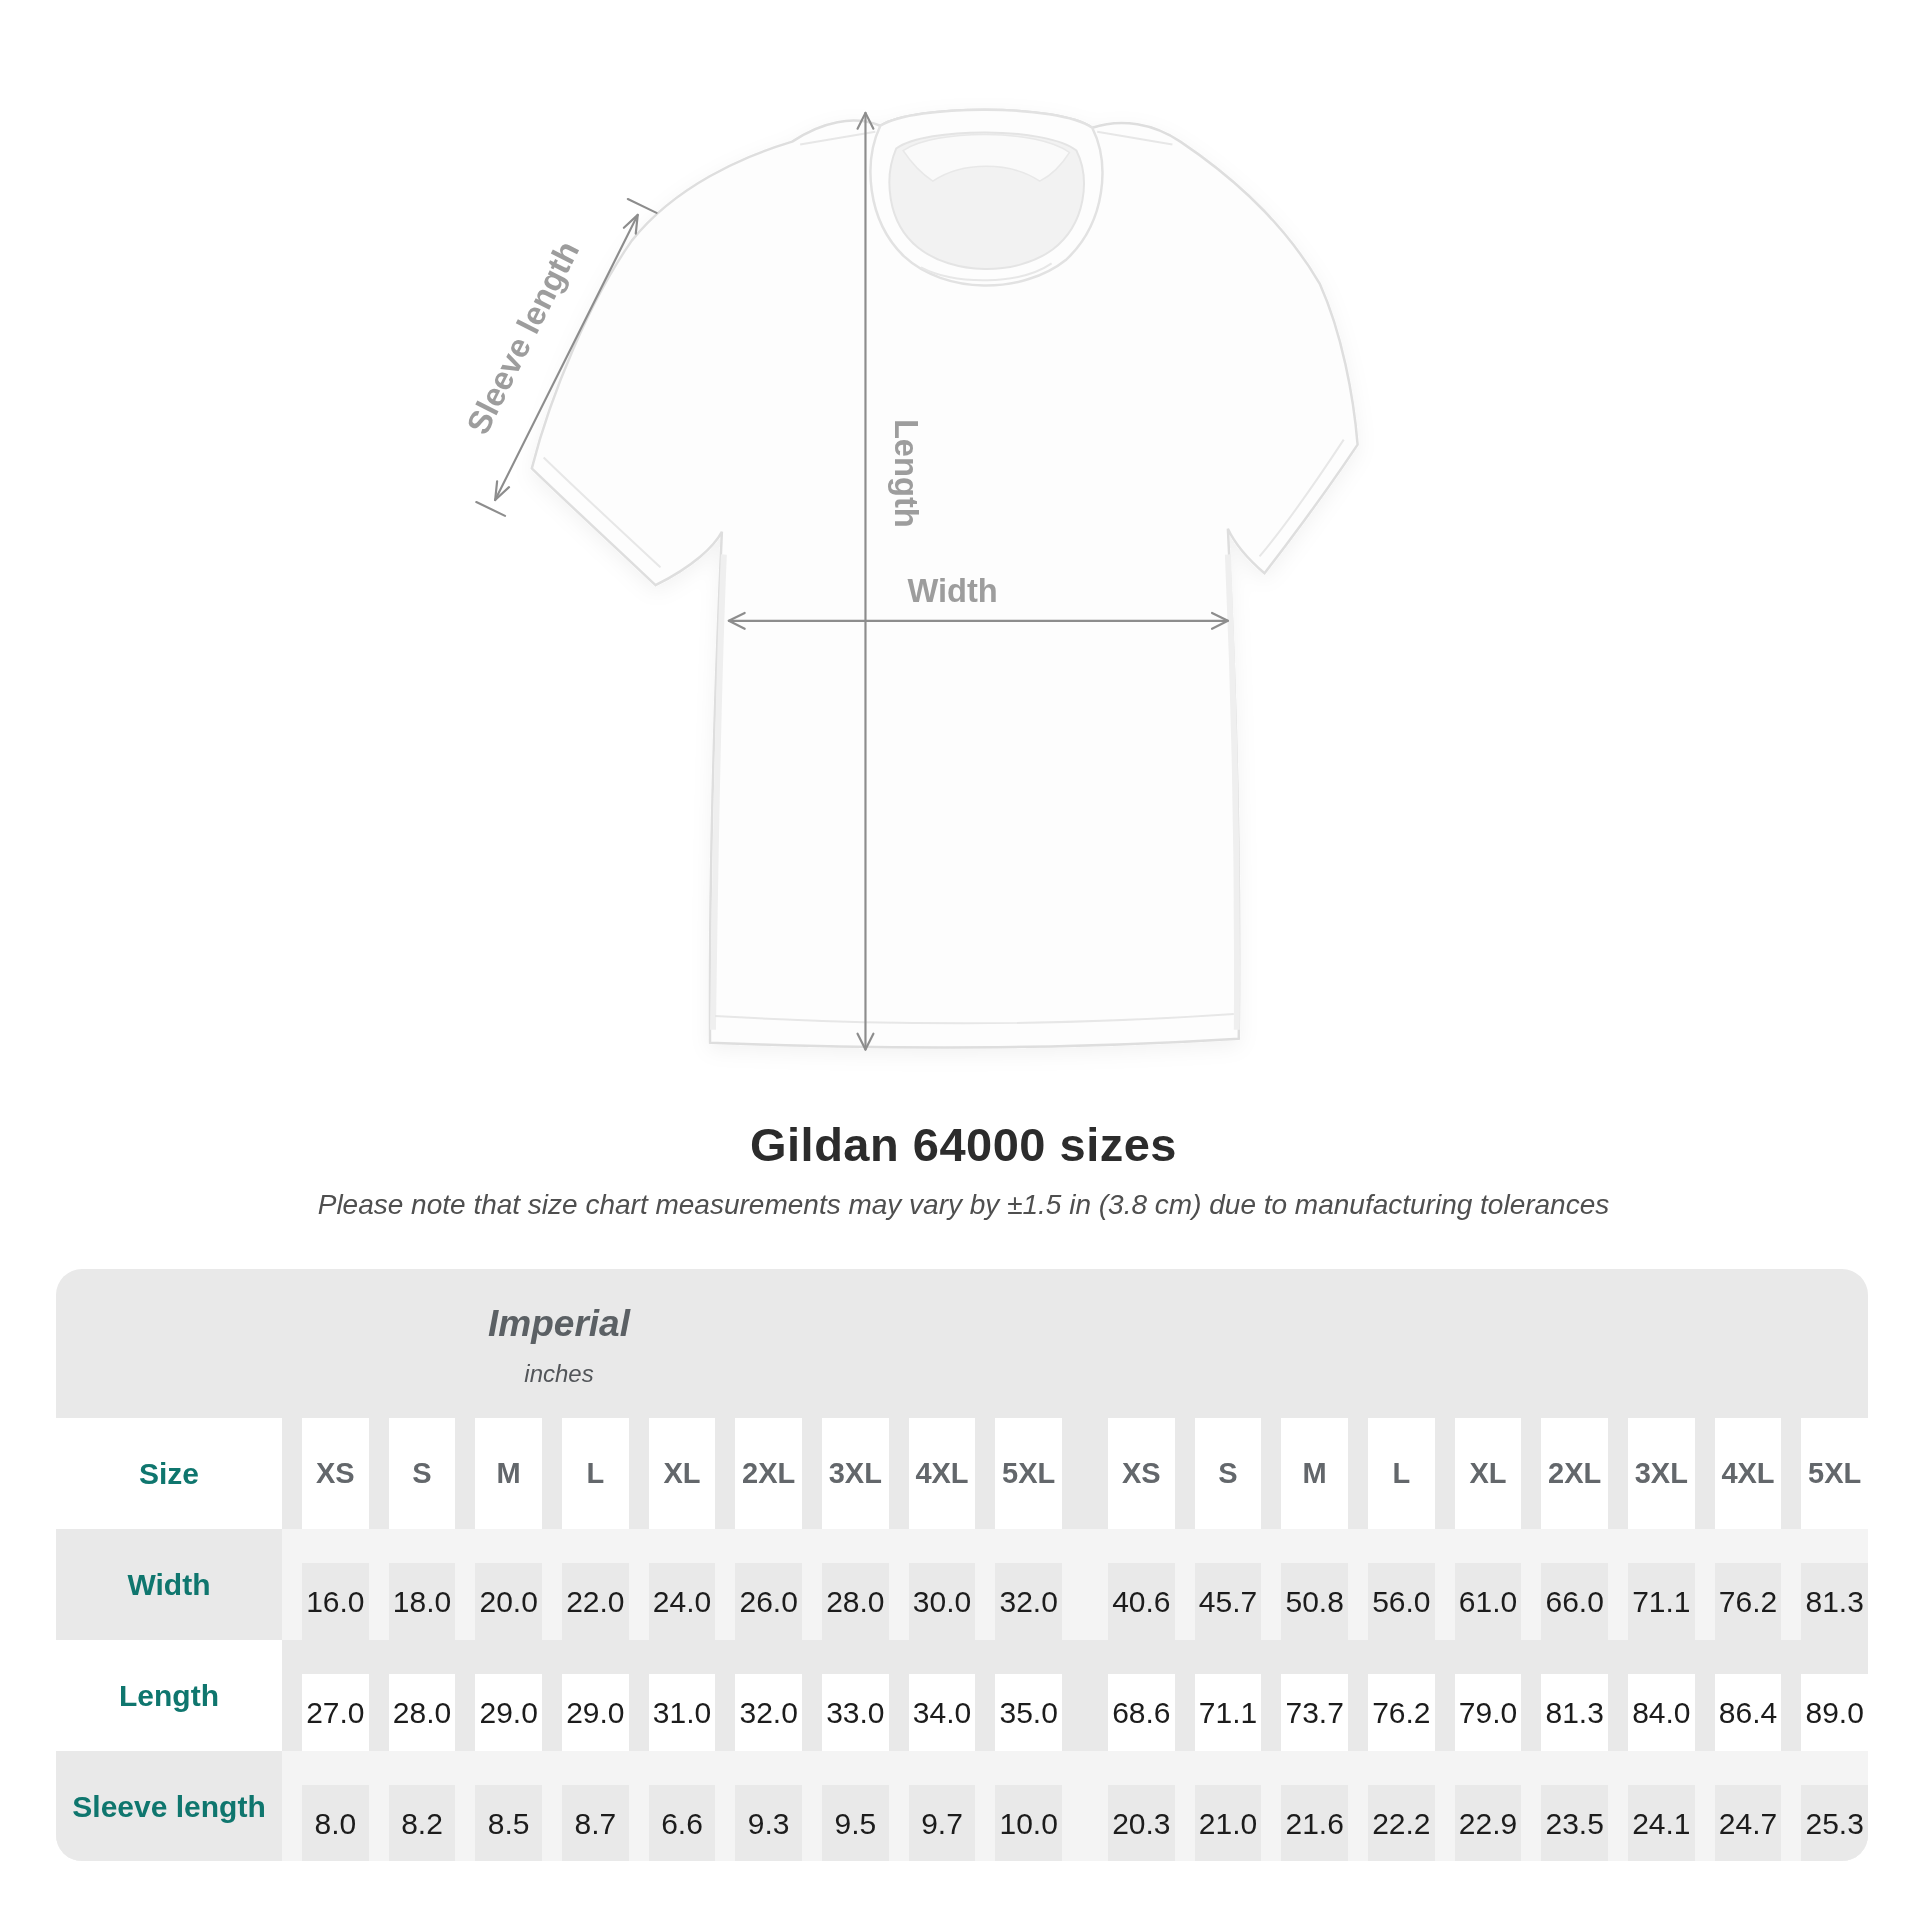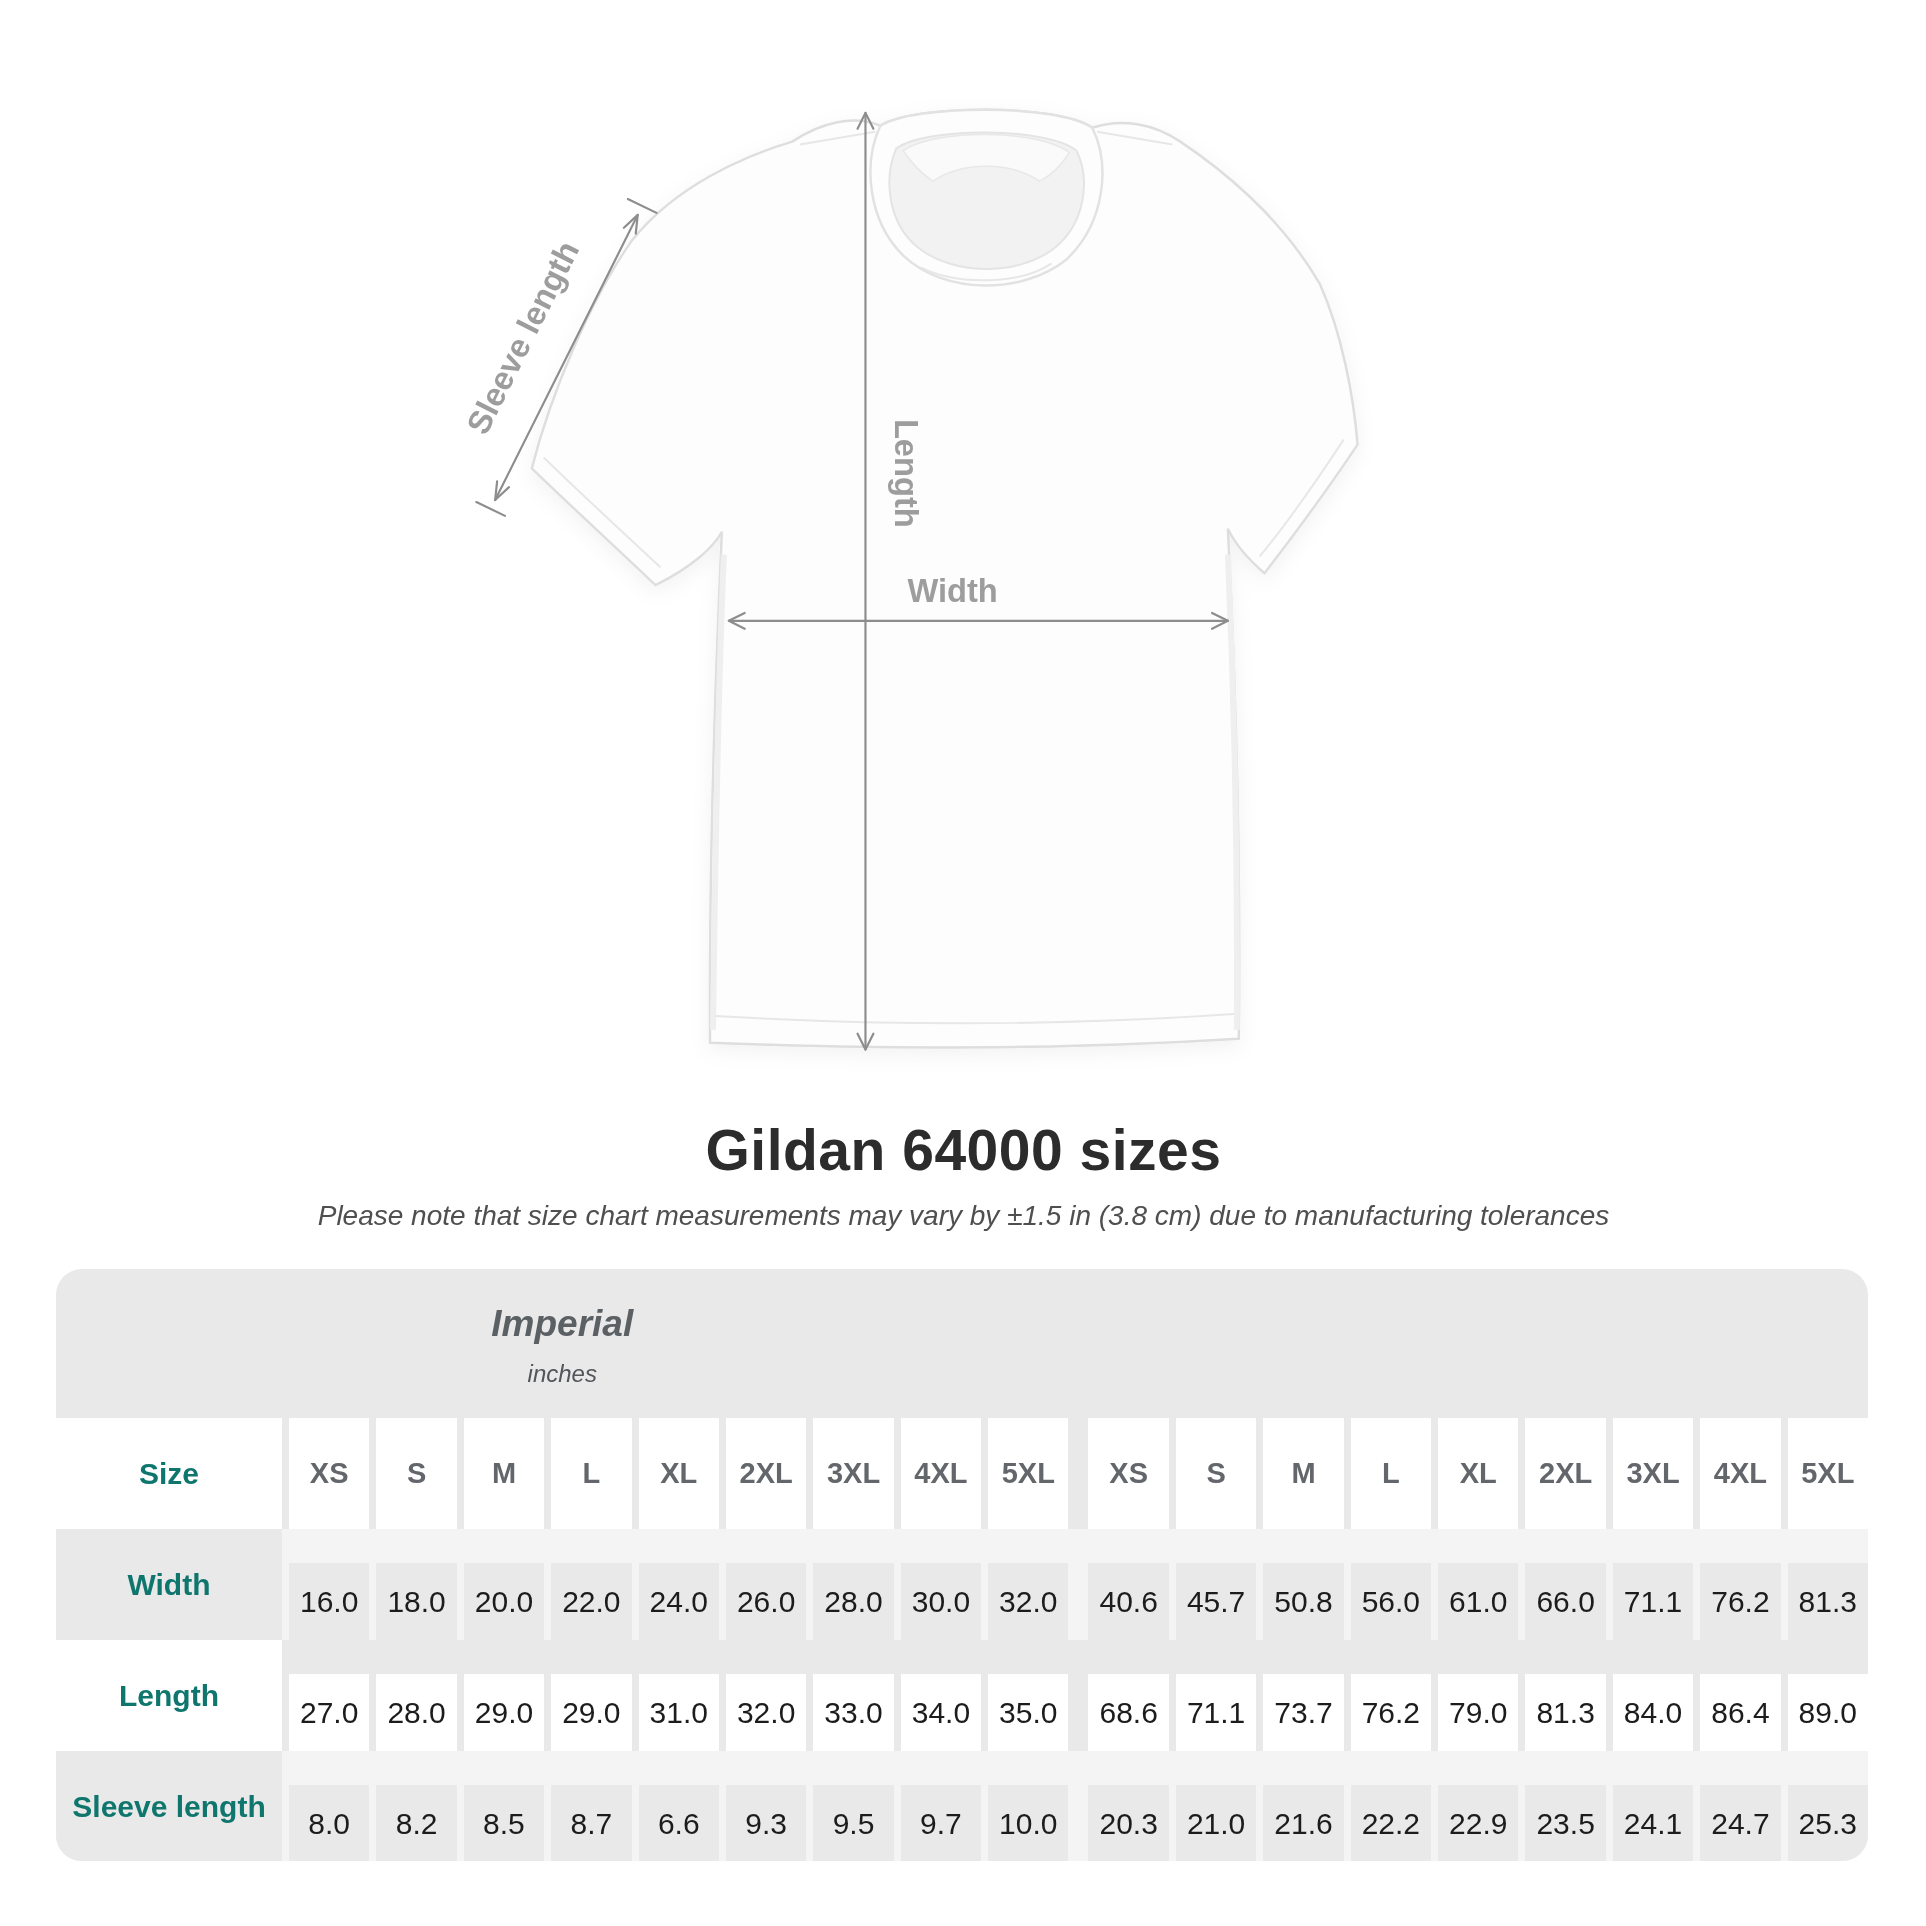--- a/index.html
+++ b/index.html
@@ -5,31 +5,31 @@
   html,body{margin:0;padding:0;background:#ffffff;}
   .page{
     position:relative;width:1927px;height:1927px;background:#ffffff;
     font-family:"Liberation Sans", sans-serif;overflow:hidden;
   }
   
   .shirt-svg{position:absolute;left:0;top:0;}
   .shirt-svg text{font-family:"Liberation Sans", sans-serif;font-weight:bold;font-size:33px;fill:#9d9d9d;}
   
   .heading{position:absolute;left:0;top:1117px;width:100%;text-align:center;}
-  .heading h1{margin:0;font-size:57px;font-weight:bold;color:#2c2c2c;letter-spacing:0.5px;}
+  .heading h1{margin:0;font-size:47px;font-weight:bold;color:#2c2c2c;letter-spacing:0.5px;}
   .heading .subtitle{margin-top:17px;font-size:28px;font-style:italic;color:#4f4f4f;}
   
   .card{
     position:absolute;left:56px;top:1269px;width:1812px;height:592px;
     background:#e9e9e9;border-radius:26px;overflow:hidden;
   }
   .grid-row{
     display:grid;
     grid-template-columns:226px repeat(9,1fr) 6px repeat(9,1fr);
-    column-gap:7px;
+    column-gap:20px;
   }
   .header-row{height:149px;background:transparent;}
   .unit-group{display:flex;flex-direction:column;align-items:center;justify-content:center;padding-top:4px;gap:15px;}
   .unit-imperial{grid-column:1/11;}
   .unit-metric{grid-column:12/21;}
   .unit-name{font-size:37px;font-weight:bold;font-style:italic;color:#5b6064;}
   .unit-sub{font-size:24px;font-style:italic;color:#525559;}
   .body-row{height:111px;}
   .row-white{background:#e9e9e9;}   
   .row-gray{background:#f4f4f4;}    

